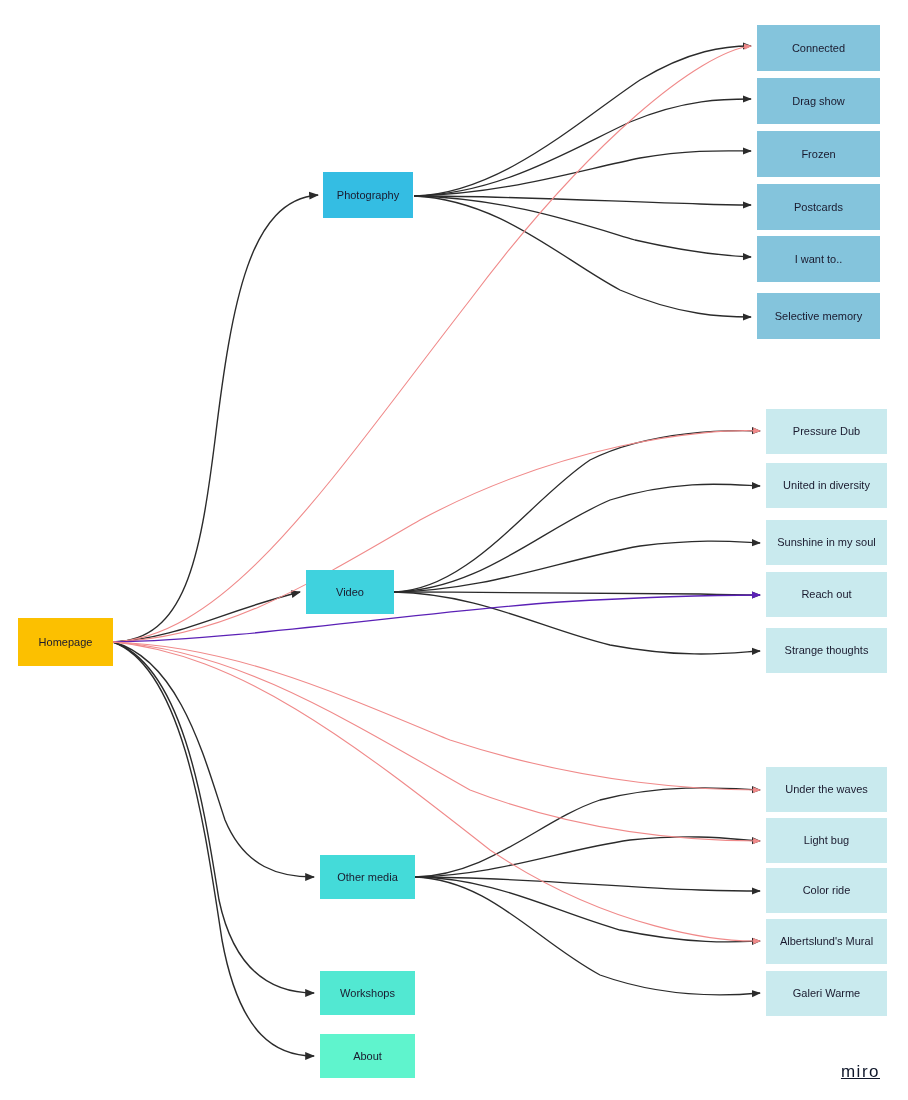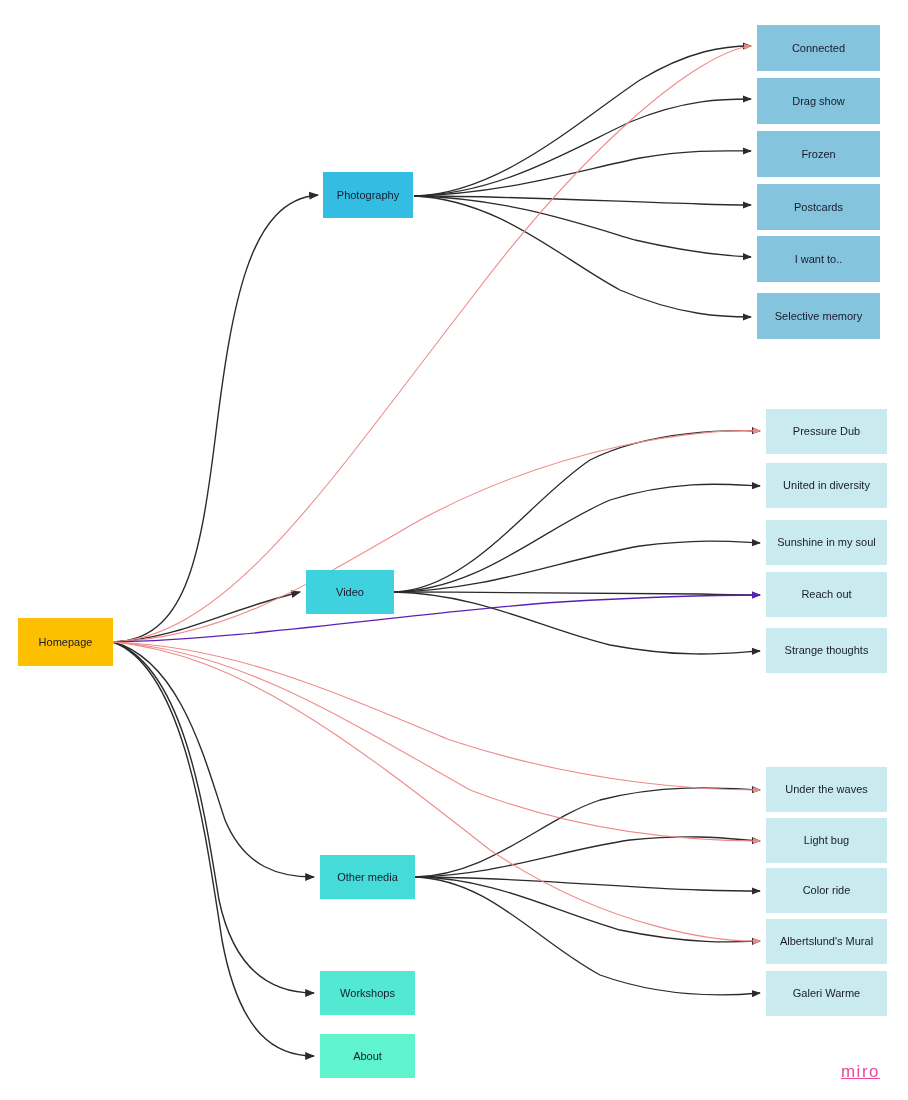--- a/index.html
+++ b/index.html
@@ -35,21 +35,21 @@
   .edge {
     fill: none;
   }
   .watermark {
     position: absolute;
     right: 28px;
     bottom: 18px;
     font-family: "Liberation Sans", sans-serif;
     font-size: 17px;
     letter-spacing: 1.5px;
-    color: #ec4899;
+    color: #0f172a;
     user-select: none;
     text-decoration: underline;
   }
 </style>
 </head>
 <body>
 
 <svg id="canvas" viewBox="0 0 908 1100">
   <defs>
     <marker id="arrow-black" viewBox="0 0 10 10" refX="9" refY="5" markerWidth="7" markerHeight="7" orient="auto-start-reverse">

